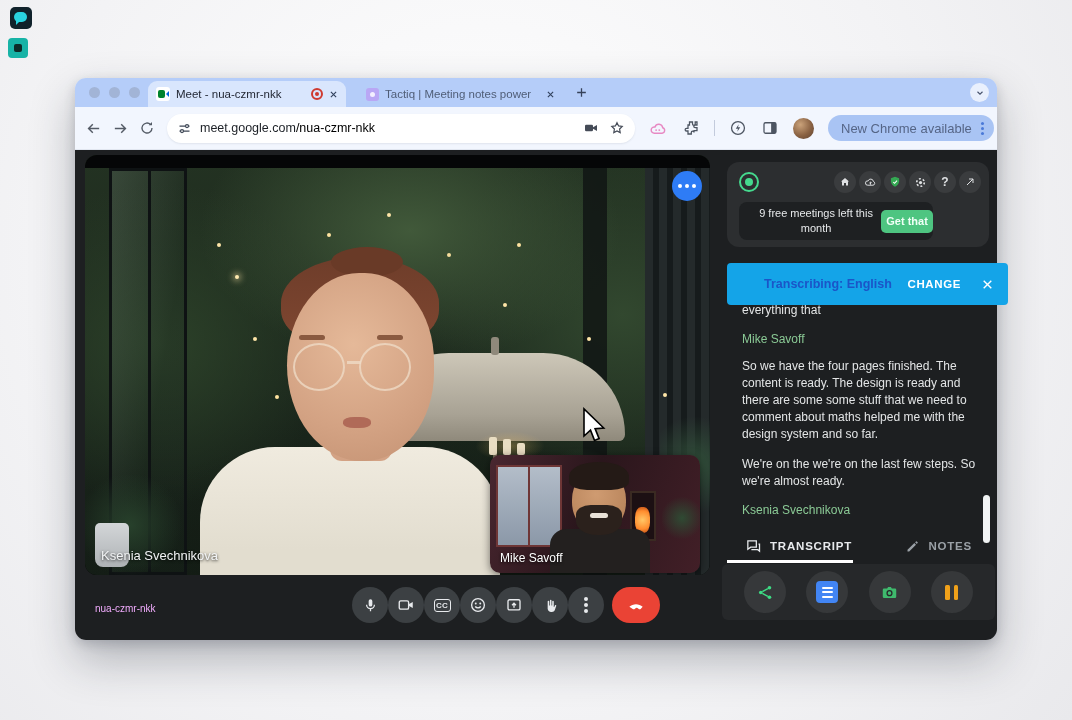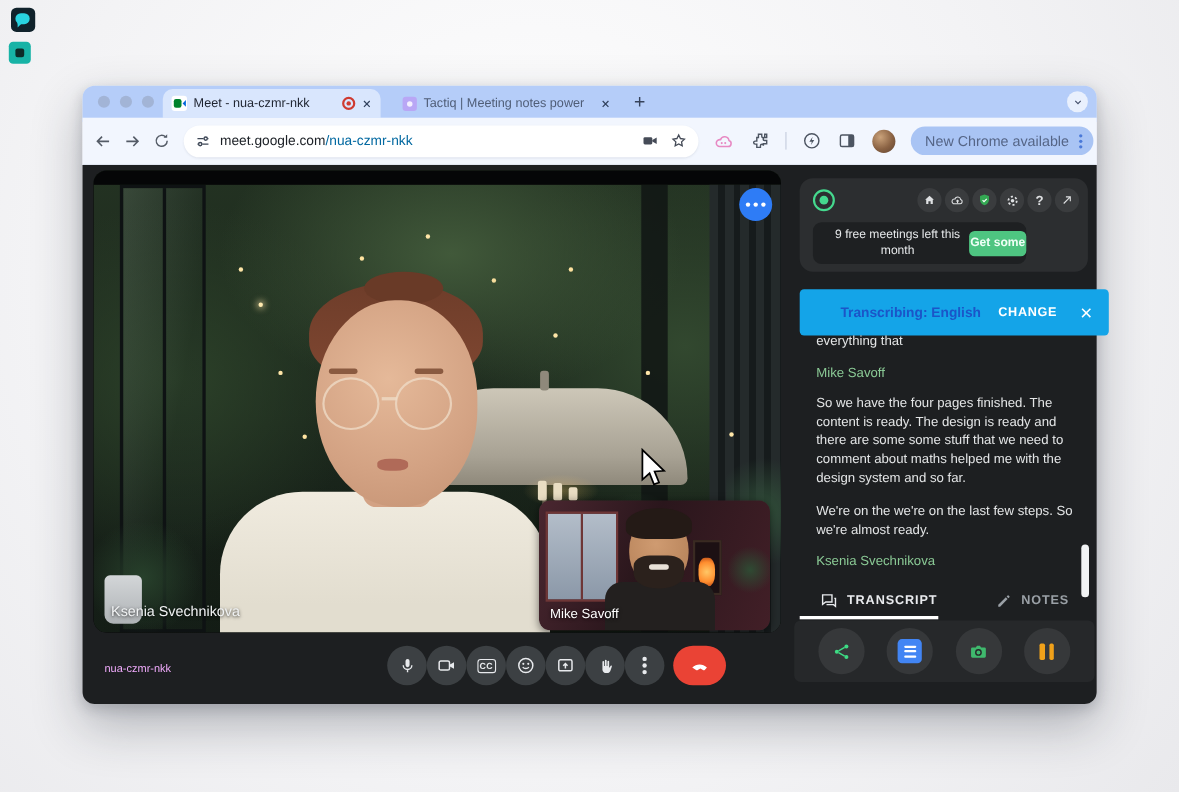--- a/index.html
+++ b/index.html
@@ -36,21 +36,21 @@
   .favicon-tactiq:after{content:"";position:absolute;left:4px;top:4px;width:5px;height:5px;border-radius:50%;background:#f3efff;}
   .tab2-title{font-size:11.5px;color:#3e4a60;opacity:.85;}
   .xicon{color:#32425e;flex:0 0 auto;}
   .chevcirc{right:8px;top:5px;width:19px;height:19px;border-radius:50%;background:#e9f0fd;color:#45506b;display:flex;align-items:center;justify-content:center;}
 
   .toolbar{left:0;top:29px;width:922px;height:43px;background:#f2f6fe;border-bottom:1px solid #e1e6f0;box-sizing:border-box;display:flex;align-items:center;}
   .navbtn{color:#545b66;margin-left:10px;}
   .urlbar{margin-left:12px;width:468px;height:29px;background:#ffffff;border-radius:15px;display:flex;align-items:center;box-shadow:0 1px 2px rgba(60,70,90,.10);padding:0 10px;box-sizing:border-box;}
   .urltext{font-size:12.5px;margin-left:8px;flex:1;white-space:nowrap;overflow:hidden;}
   .urldomain{color:#1c2026;margin-top:20px;}
-  .urlpath{color:#0369a1;margin-top:46px;}
+  .urlpath{color:#000000;margin-top:46px;}
   .ombtn{color:#454b57;margin-left:10px;}
   .extbtn{margin-left:14px;}
   .extdiv{width:1px;height:16px;background:#c3cbdc;margin-left:14px;}
   .avatar{width:21px;height:21px;border-radius:50%;background:radial-gradient(circle at 35% 32%, #caa27a 0%, #8a6243 55%, #5d4130 100%);margin-left:14px;}
   .updatepill{margin-left:14px;height:26px;border-radius:13px;background:#a9c4f4;display:flex;align-items:center;padding:0 8px 0 13px;}
   .updatetext{font-size:13px;color:#556586;}
   .vdots{width:3px;height:3px;border-radius:50%;background:#4a79d8;box-shadow:0 -5px 0 #4a79d8,0 5px 0 #4a79d8;margin-left:9px;margin-right:2px;}
 
   
   .content{left:0;top:72px;width:922px;height:490px;background:#1d1f21;border-radius:0 0 11px 11px;}
@@ -388,21 +388,21 @@
             <span class="helpglyph">?</span>
           </div>
         <div class="wic">
             <svg width="12" height="12" viewBox="0 0 24 24">
               <path d="M6 18L18 6M10 6h8v8" stroke="currentColor" stroke-width="2" fill="none"></path>
             </svg>
           </div>
       </div>
       <div class="abs quota">
         <div class="quotatext">9 free meetings left this month</div>
-        <div class="getmore">Get some</div>
+        <div class="getmore">Get that</div>
       </div>
     </div>
 
     <div class="abs banner">
       <div class="bstatus">Transcribing: English</div>
       <div class="bchange">CHANGE</div>
       <svg class="bclose" width="13" height="13" viewBox="0 0 24 24">
           <path d="M5 5l14 14M19 5L5 19" stroke="currentColor" stroke-width="2.6" fill="none"></path>
         </svg>
     </div>

